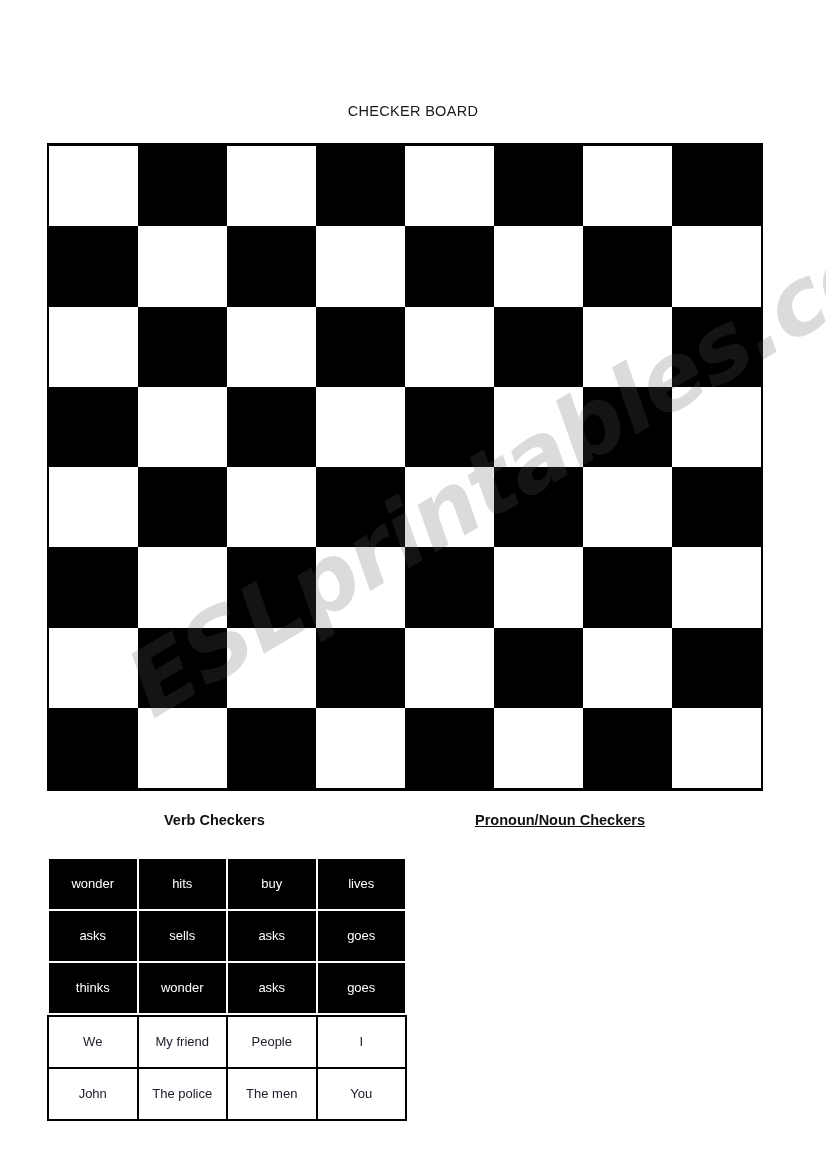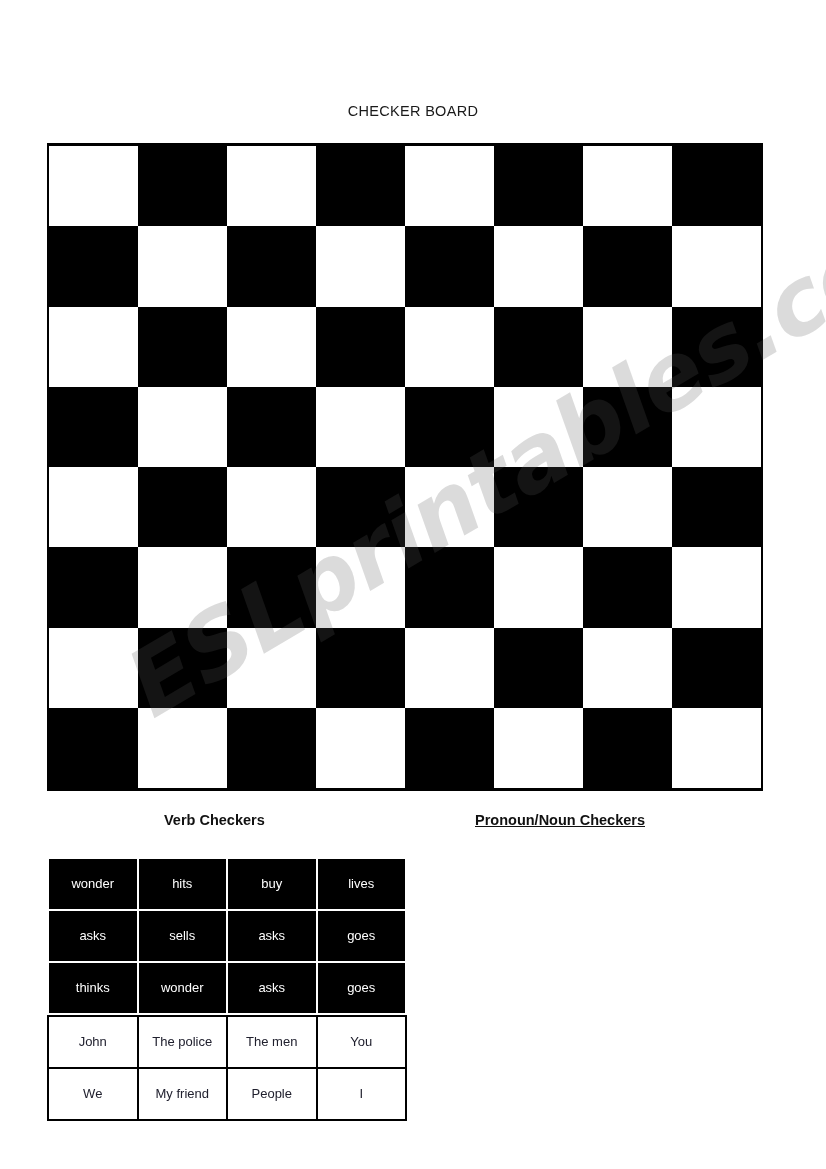--- a/index.html
+++ b/index.html
@@ -231,28 +231,28 @@
           <td>thinks</td>
           <td>wonder</td>
           <td>asks</td>
           <td>goes</td>
         </tr>
       </tbody>
   </table>
   <table class="checkers-table" id="pronoun-table">
     <tbody>
         <tr>
+          <td>We</td>
+          <td>My friend</td>
+          <td>People</td>
+          <td>I</td>
+        </tr>
+        <tr>
           <td>John</td>
           <td>The police</td>
           <td>The men</td>
           <td>You</td>
         </tr>
-        <tr>
-          <td>We</td>
-          <td>My friend</td>
-          <td>People</td>
-          <td>I</td>
-        </tr>
       </tbody>
   </table>
 </div>
 
 <div id="watermark">ESLprintables.com</div>
 
 </body></html>

